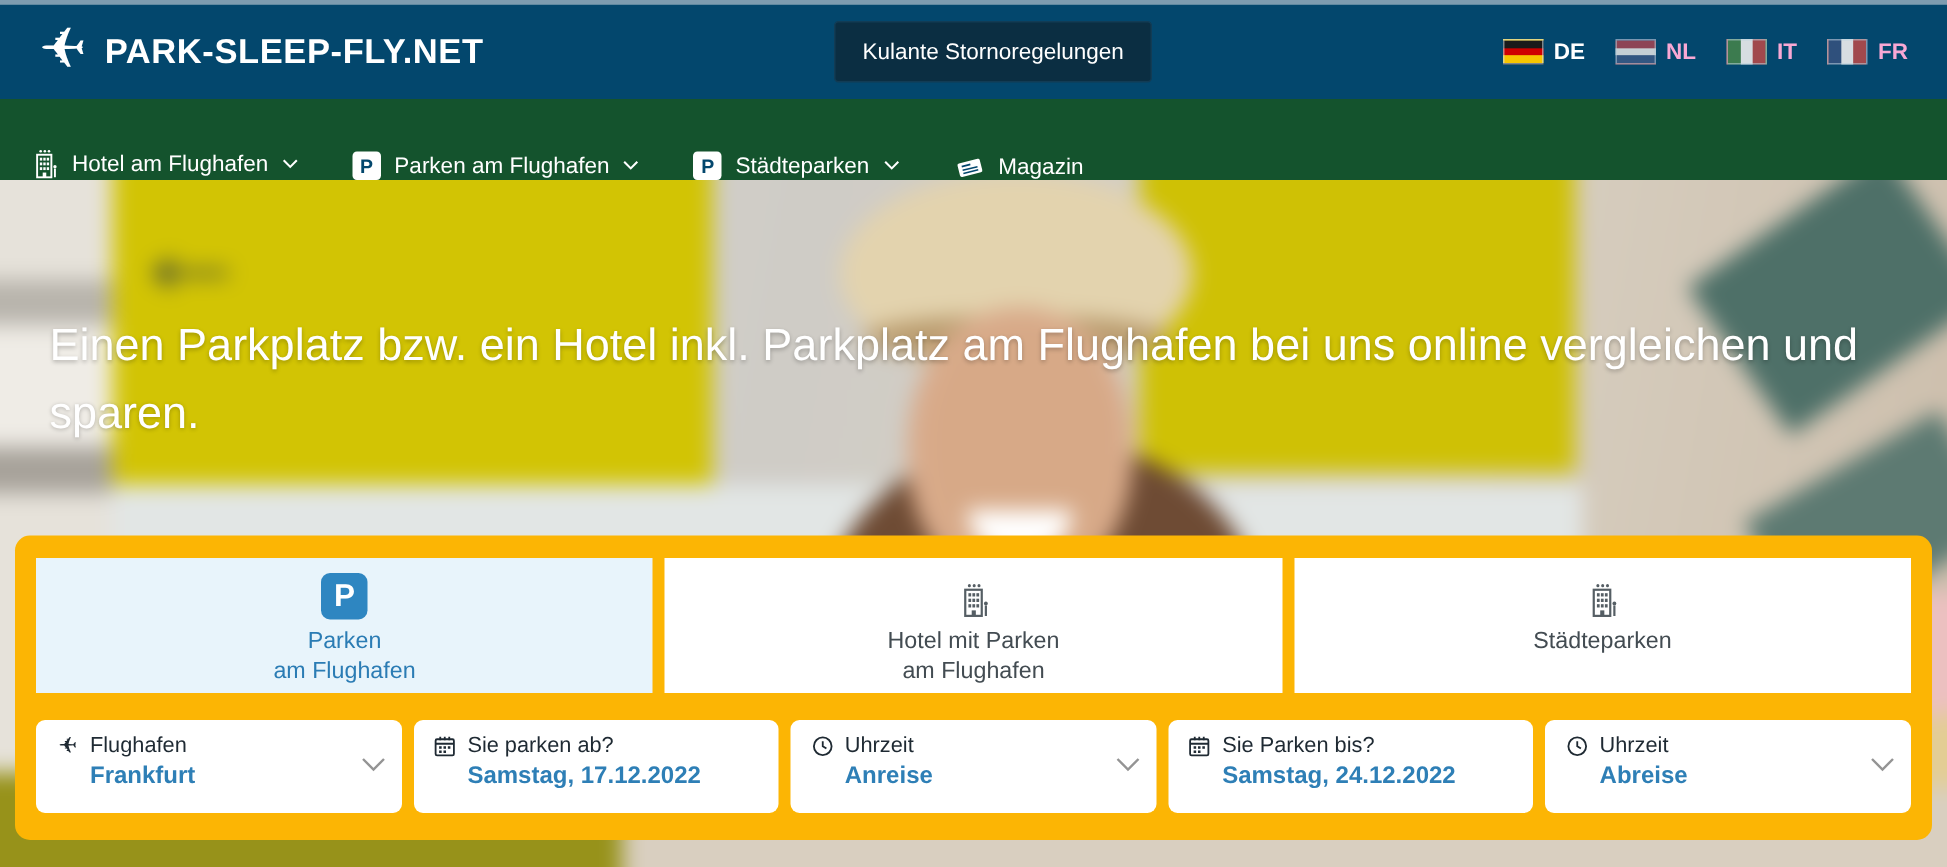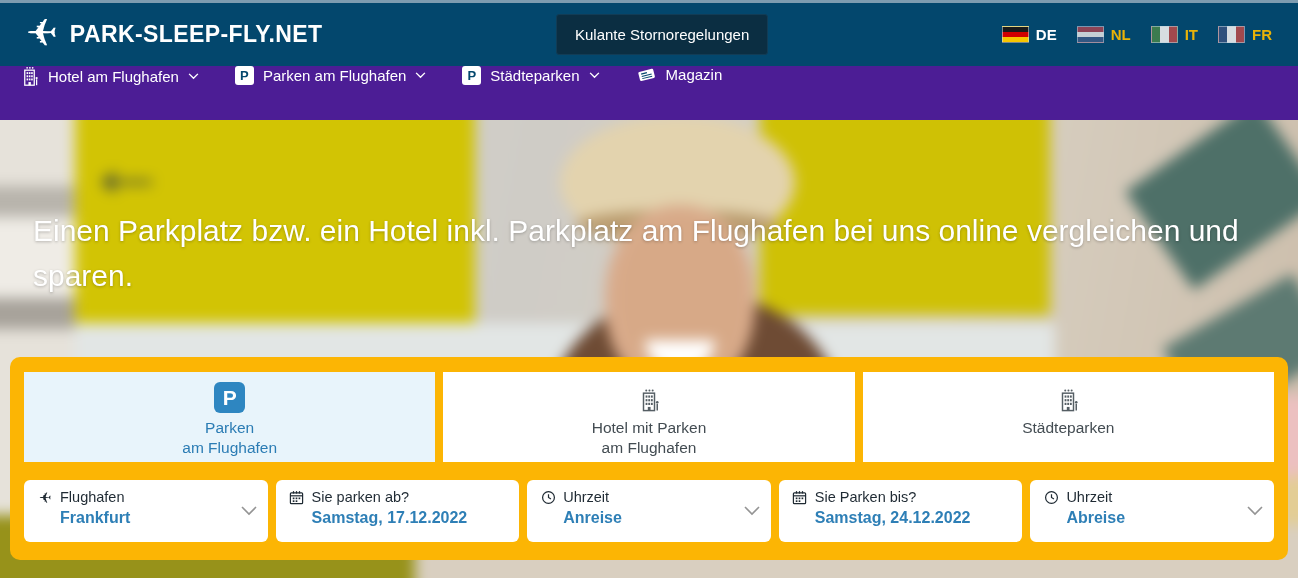--- a/index.html
+++ b/index.html
@@ -11,24 +11,24 @@
   .brand .plane { font-size:38px; transform:scaleX(-1); line-height:1; display:inline-block; margin-top:-4px; }
   .brand .brandtext { font-size:23px; font-weight:600; letter-spacing:.4px; }
   .promo-btn { background:#0b2e42; border:1px solid #123c55; color:#fff; font-size:15px; padding:11px 18px; border-radius:3px; cursor:pointer; font-family:inherit; }
   .langs { display:flex; align-items:center; gap:20px; }
   .lang { display:flex; align-items:center; gap:7px; cursor:pointer; }
   .flag { width:27px; height:17px; display:inline-block; border:1px solid rgba(210,225,235,.55); }
   .flag.de { background:linear-gradient(to bottom,#1a1a1a 0 33%,#cf0000 33% 66%,#f7c600 66% 100%); }
   .flag.nl { background:linear-gradient(to bottom,#a64452 0 33%,#e8e8e8 33% 66%,#3c5a86 66% 100%); opacity:.85; }
   .flag.it { background:linear-gradient(to right,#43814c 0 33%,#eee 33% 66%,#b34a4a 66% 100%); opacity:.9; }
   .flag.fr { background:linear-gradient(to right,#34517e 0 33%,#eee 33% 66%,#b34a4a 66% 100%); opacity:.9; }
-  .lang .code { font-size:15px; font-weight:700; color:#eab308; }
+  .lang .code { font-size:15px; font-weight:700; color:#f9a8d4; }
   .lang.active .code { color:#fff; }
   
-  .nav { height:54px; background:#4c1d95; display:flex; align-items:flex-start; gap:36px; padding:0 20px; }
+  .nav { height:54px; background:#14532d; display:flex; align-items:flex-end; gap:36px; padding:0 20px; }
   .nav-item { display:flex; align-items:center; gap:9px; color:#fff; font-size:15px; cursor:pointer; }
   .nav-item svg { display:block; }
   .p-badge { width:19px; height:19px; background:#fff; color:#03476d; border-radius:3px; font-size:13px; font-weight:700; display:flex; align-items:center; justify-content:center; }
   .chev { display:inline-block; }
   
   .hero { position:relative; height:458px; overflow:hidden; background:#cfccc6; }
   .photo { position:absolute; left:-25px; top:-25px; right:-25px; bottom:-25px; filter:blur(7px); }
   .photo > div { position:absolute; }
   .ph-base { inset:0; background:linear-gradient(100deg,#d8d8d4 0%,#cfccc6 40%,#d8d0c2 70%,#cbbca9 100%); }
   .ph-leftcol { left:0; top:0; width:105px; height:100%; background:linear-gradient(#e6e2da 0 18%,#b8b4ac 18% 24%,#efece6 24% 40%,#a7a29a 40% 46%,#e6e2da 46%); }

